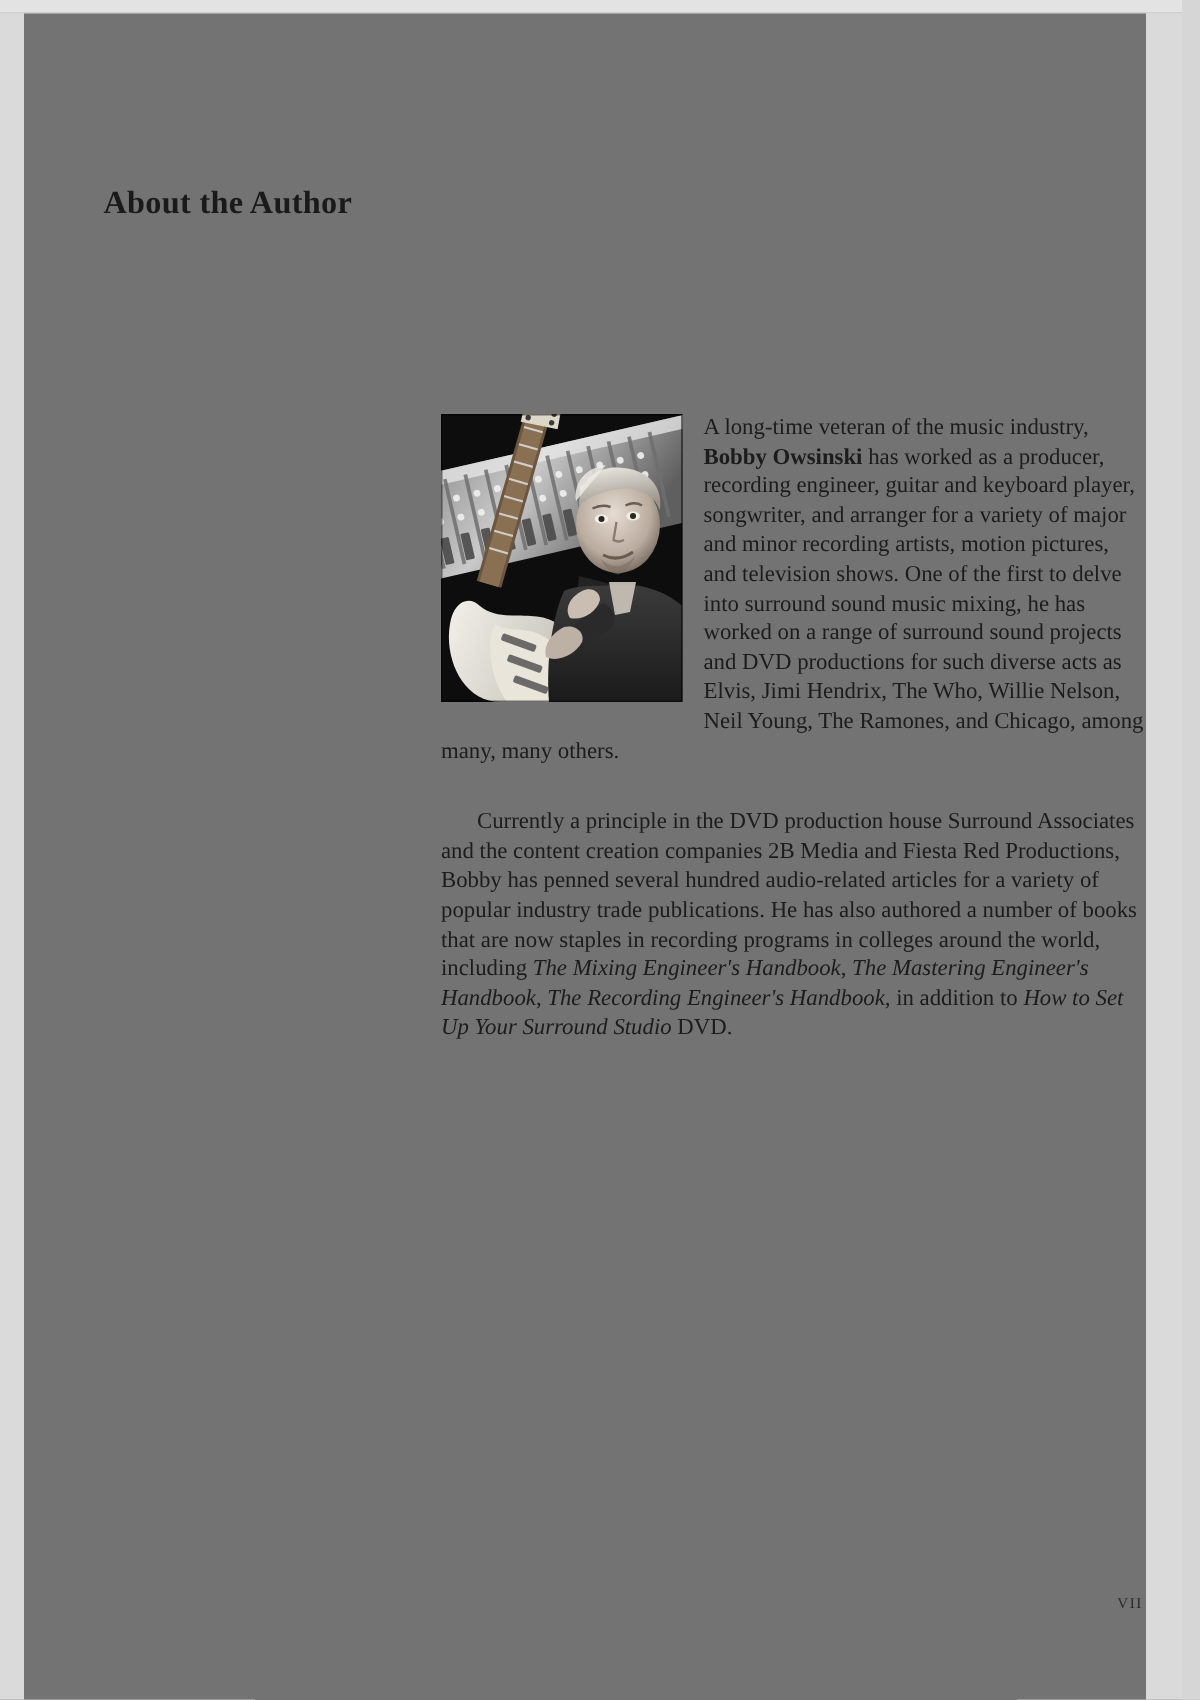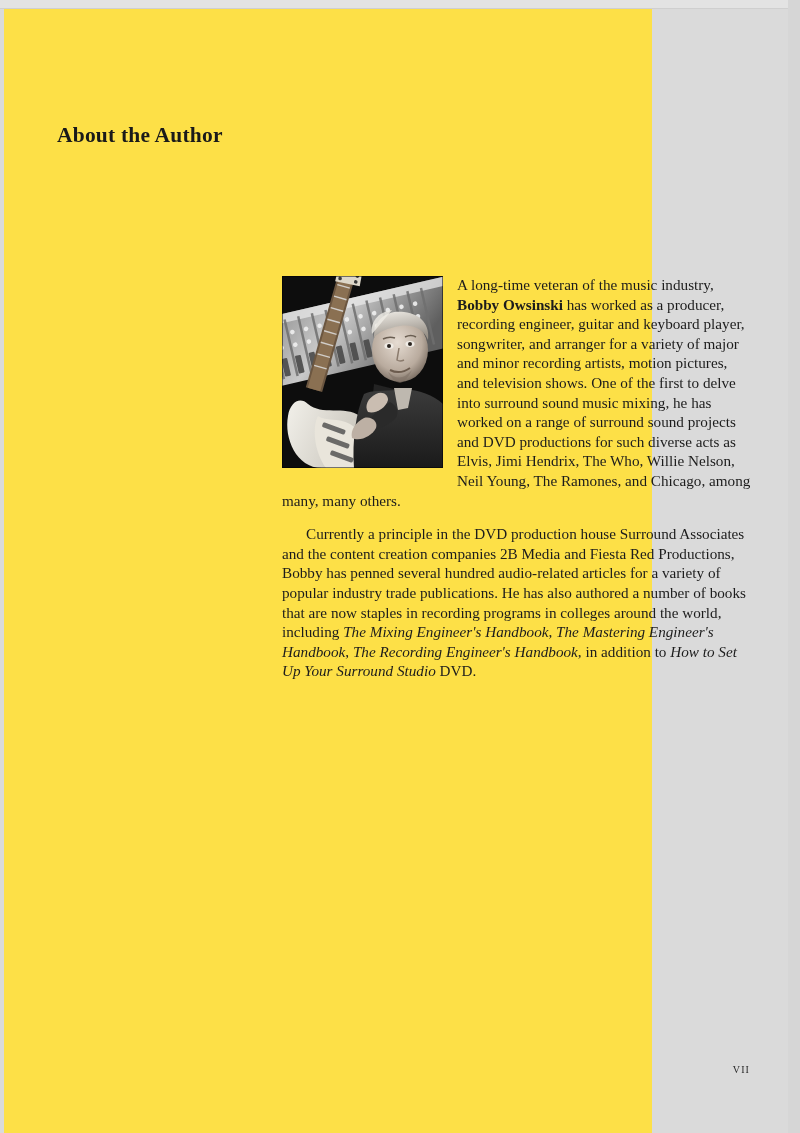--- a/index.html
+++ b/index.html
@@ -26,25 +26,25 @@
   .viewer-right-strip {
     position: absolute;
     right: 0; top: 0;
     width: 12px; height: 1133px;
     background: #d6d6d6;
   }
 
   
   .page {
     position: absolute;
-    left: 4px;
+    left: 16px;
     top: 9px;
-    width: 648px;
+    width: 748px;
     height: 1124px;
-    background: #fde047;
+    background: #737373;
   }
 
   
   .page-title {
     position: absolute;
     left: 53px;
     top: 100px;
     font-size: 21.5px;
     font-weight: bold;
     letter-spacing: 0.2px;
@@ -74,21 +74,21 @@
     overflow: hidden;
     background: #0b0b0b;
   }
   .author-photo svg { display: block; }
 
   .bio-paragraph {
     margin: 0;
     text-align: left;
   }
   .bio-paragraph + .bio-paragraph {
-    margin-top: 14px;
+    margin-top: 28px;
     text-indent: 24px;
   }
   .bio-paragraph .name-bold { font-weight: bold; text-align: right; }
   .bio-paragraph .book-title { font-style: italic; }
 
   
   .folio {
     position: absolute;
     left: 0;
     top: 1055px;

